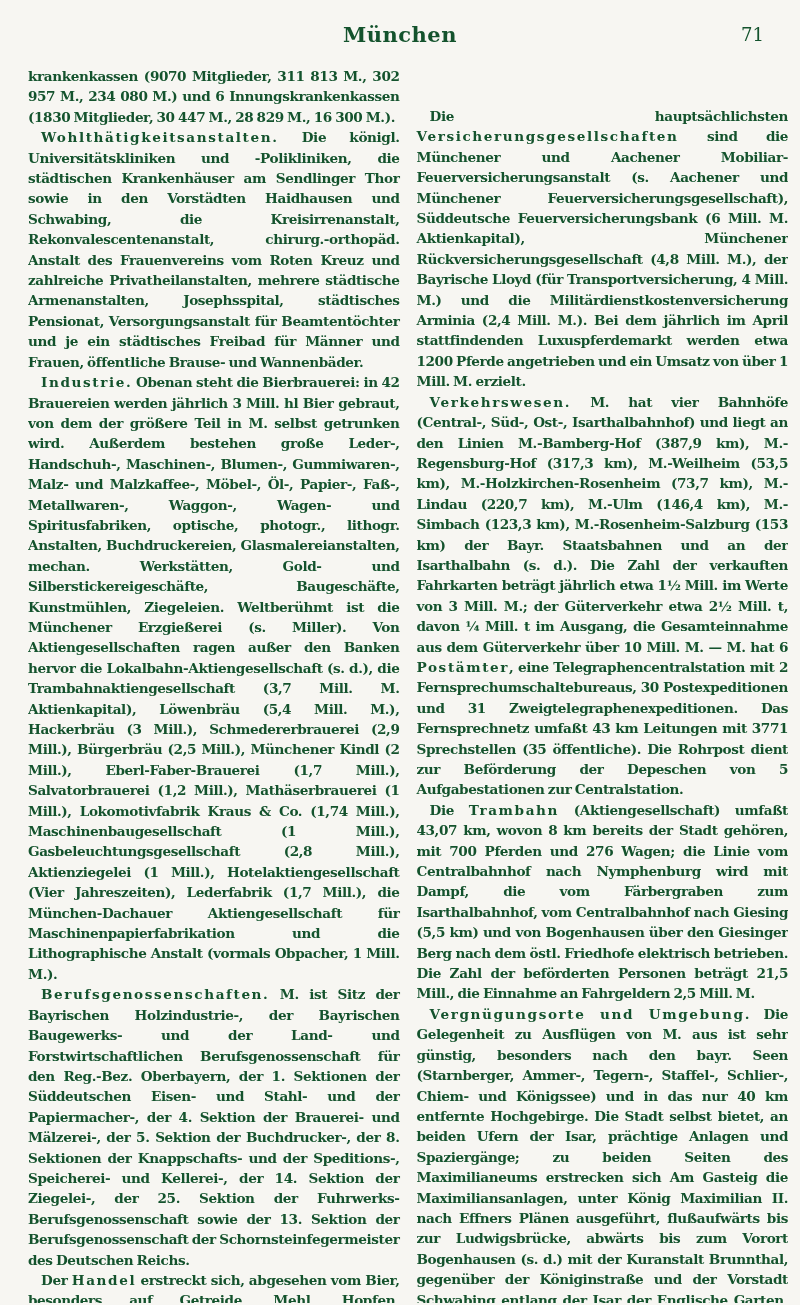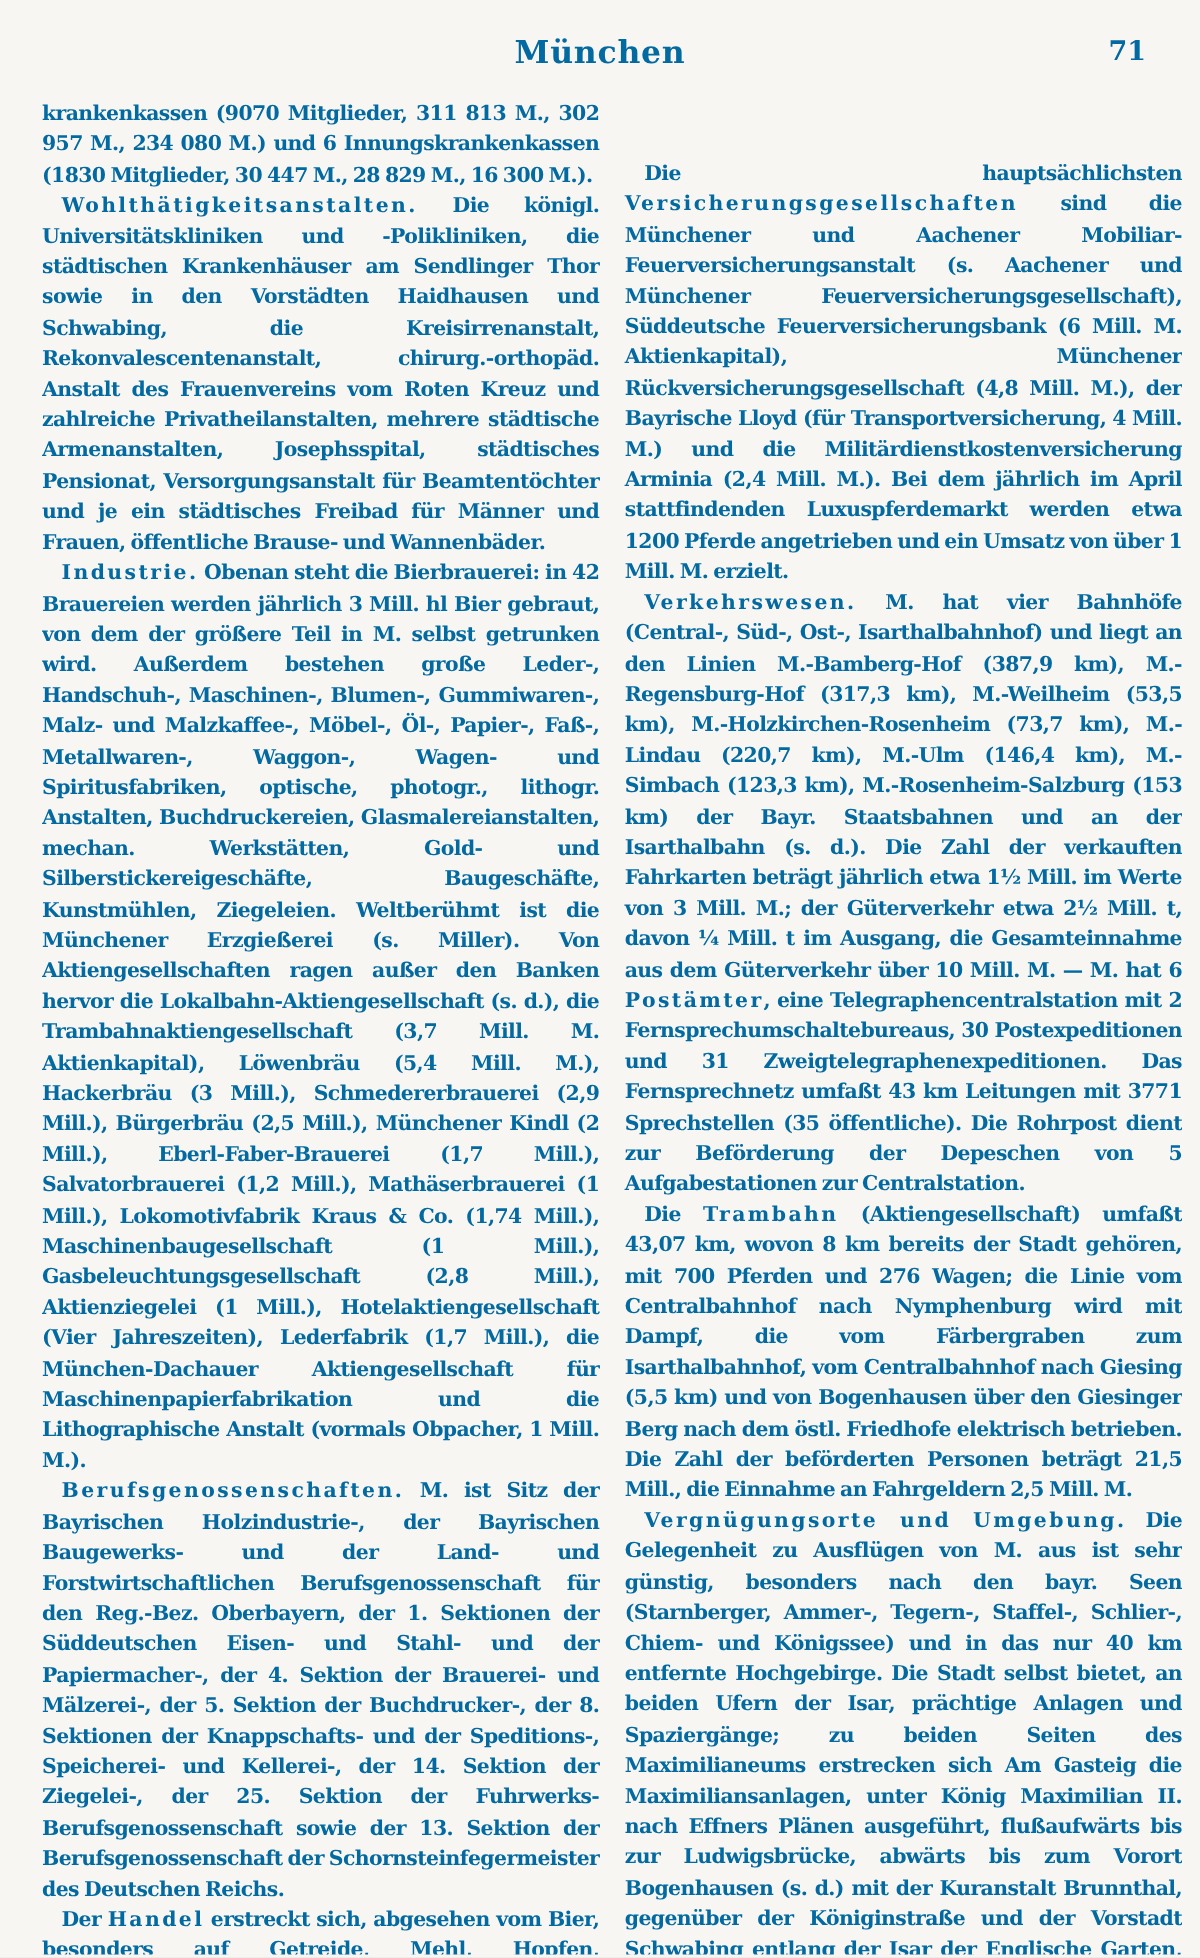--- a/index.html
+++ b/index.html
@@ -2,42 +2,42 @@
 <html lang="de"><head>
 <meta charset="utf-8">
 <style>
   html, body { margin: 0; padding: 0; background: #e8e6e0; }
   .page {
     position: relative;
     width: 800px;
     height: 1305px;
     margin: 0 auto;
     background: #f7f6f2;
-    color: #0369a1;
+    color: #14532d;
     font-family: "DejaVu Serif", serif;
     overflow: hidden;
   }
   .header {
     position: relative;
     height: 44px;
     padding-top: 22px;
     box-sizing: content-box;
   }
   .running-title {
     text-align: center;
     font-size: 21px;
     font-weight: bold;
     letter-spacing: 0.5px;
   }
   .page-number {
     position: absolute;
     top: 24px;
     right: 36px;
     font-size: 18px;
-    font-weight: 700;
+    font-weight: 400;
   }
   .body {
     display: flex;
     align-items: flex-start;
     height: 1237px;
     padding: 0 12px 0 28px;
     box-sizing: border-box;
     overflow: hidden;
   }
   .col {

